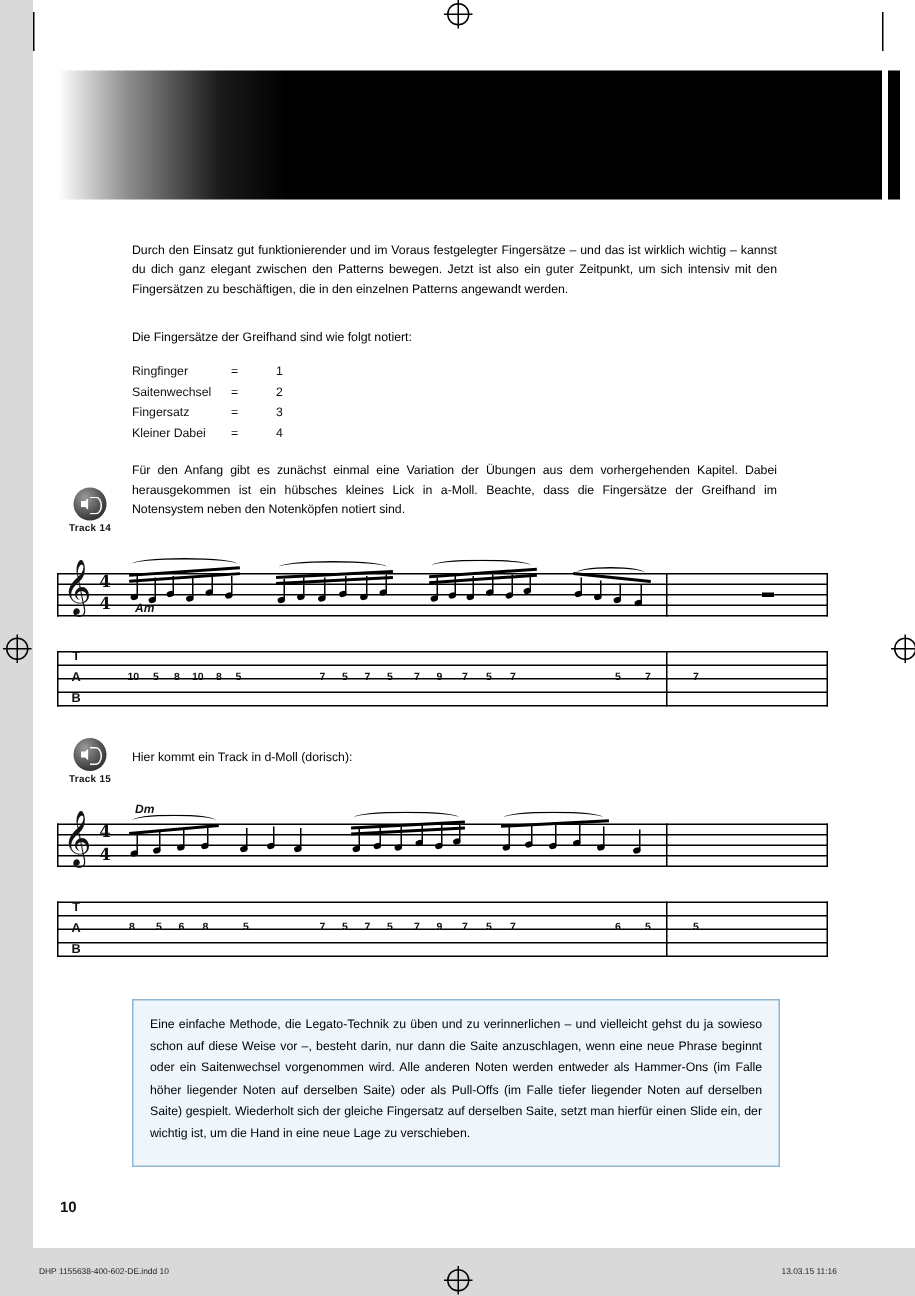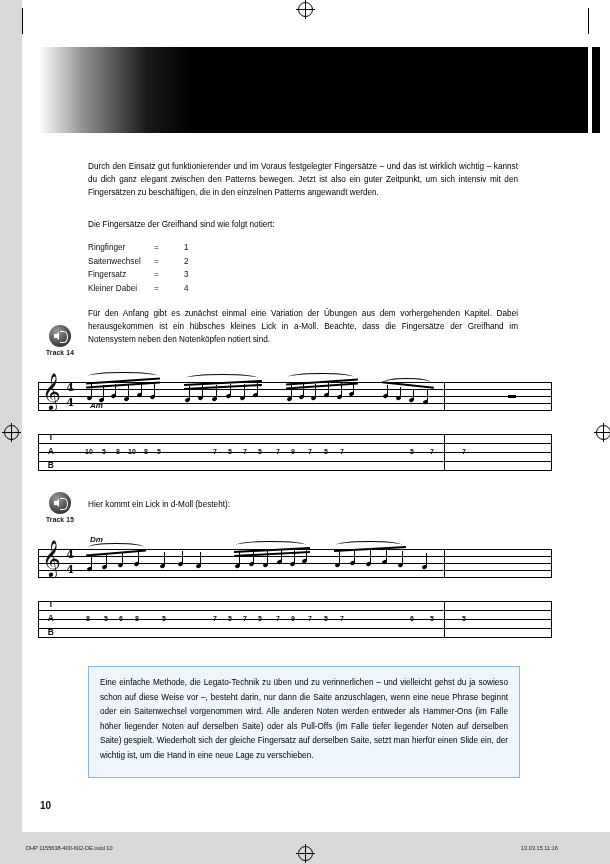--- a/index.html
+++ b/index.html
@@ -269,21 +269,21 @@
       <div class="tabnum" style="left:270px;top:14px;">7</div>
       <div class="tabnum" style="left:286px;top:14px;">5</div>
       <div class="tabnum" style="left:302px;top:14px;">7</div>
 
       <div class="tabnum" style="left:372px;top:14px;">5</div>
       <div class="tabnum" style="left:392px;top:14px;">7</div>
       <div class="tabnum" style="left:424px;top:14px;">7</div>
     </div>
   </div>
 
-  <div class="body-text p4">Hier kommt ein Lick in d-Moll (besteht):</div>
+  <div class="body-text p4">Hier kommt ein Track in d-Moll (dorisch):</div>
 
   <div class="track" style="left:38px;top:492px;">
     <span class="spk"></span>
     <div class="lbl">Track 15</div>
   </div>
 
   <div class="sys" style="left:38px;top:535px;width:514px;height:110px;">
     <div class="chordlbl" style="left:52px;top:0px;">Dm</div>
 
     <div class="staff" style="position:absolute;left:0;top:14px;height:30px;">

